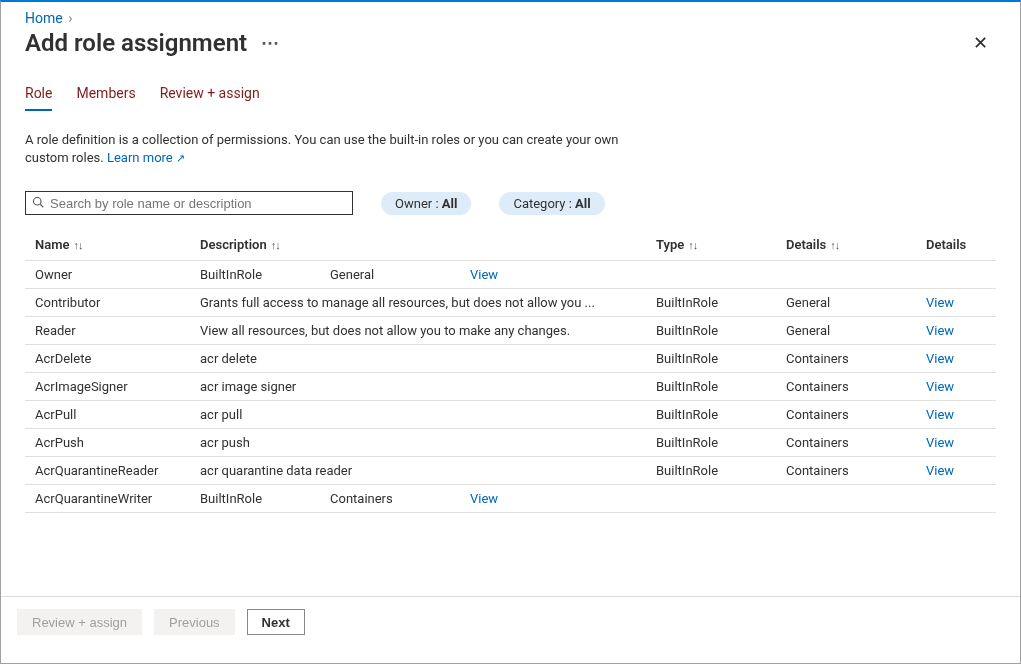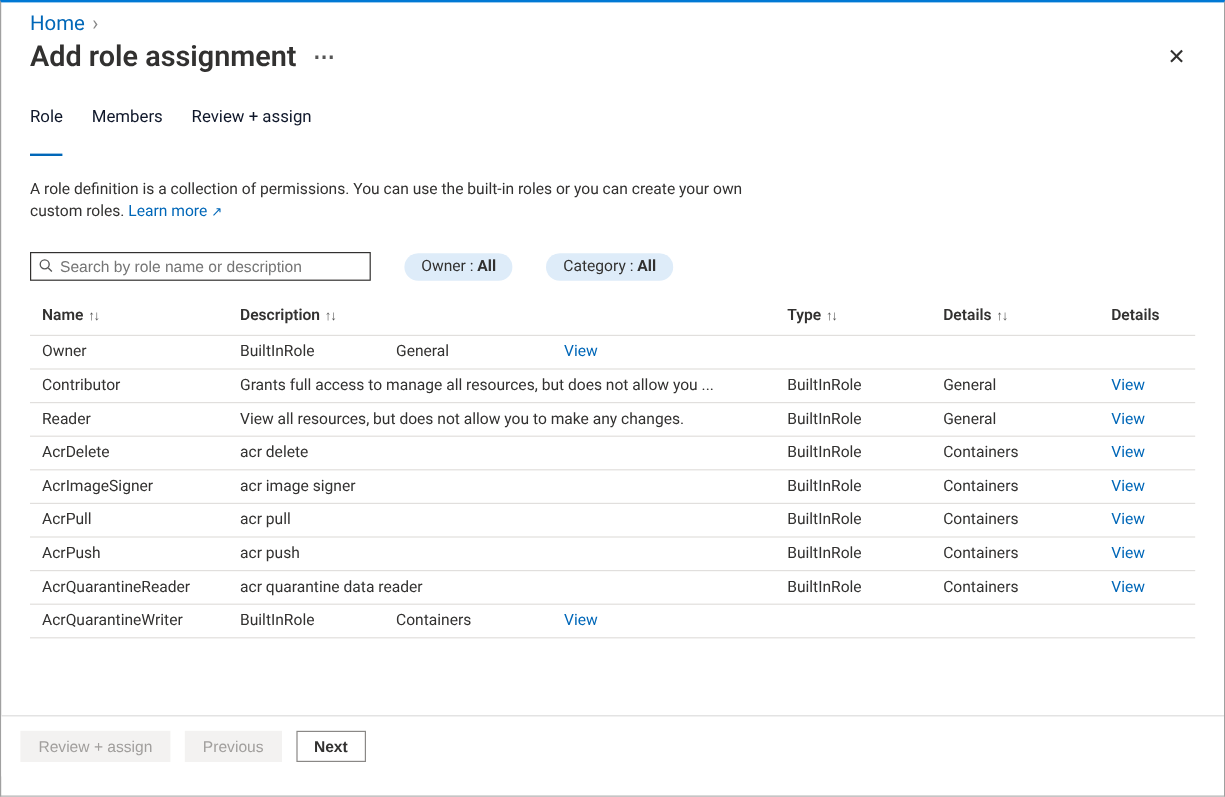--- a/index.html
+++ b/index.html
@@ -16,21 +16,21 @@
     height: 664px;
     border: 1px solid #a0a0a0;
     border-top: 2px solid #0078d4;
     position: relative;
     overflow: hidden;
     display: flex;
     flex-direction: column;
   }
   .breadcrumb {
     padding: 8px 24px 0 24px;
-    font-size: 17px;
+    font-size: 14px;
   }
   .breadcrumb a { color: #0067b8; text-decoration: none; }
   .breadcrumb .sep { color: #888; padding: 0 2px; }
   .title-row {
     display: flex;
     align-items: center;
     justify-content: space-between;
     padding: 2px 24px 10px 24px;
   }
   .title-row h1 {
@@ -52,41 +52,41 @@
     overflow-y: scroll;
     overflow-x: hidden;
     padding: 0 24px 0 24px;
   }
   .tabs {
     display: flex;
     gap: 24px;
     padding-top: 18px;
     font-size: 14px;
   }
-  .tab { color: #0f172a; padding-bottom: 22px; cursor: pointer; }
+  .tab { color: #7f1d1d; padding-bottom: 8px; cursor: pointer; }
   .tab.active { border-bottom: 2px solid #0067b8; font-weight:400; }
   .desc {
     padding-top: 20px;
     max-width: 640px;
     font-size: 13px;
     line-height: 1.4;
   }
   .desc a { color: #0067b8; text-decoration: none; }
   .ext-icon { font-size: 11px; color:#0067b8; }
   .filters {
     display: flex;
     align-items: center;
     gap: 28px;
     padding: 24px 0 14px 0;
   }
   .search-box {
     display: flex;
     align-items: center;
     border: 1px solid #323130;
-    width: 284px;
+    width: 328px;
     height: 24px;
     padding: 0 6px;
     font-size: 13px;
   }
   .search-box .sicon { color:#555; font-size:12px; margin-right:4px; }
   .search-box input {
     border: none; outline: none; flex:1; font-size:13px; background:transparent;
   }
   .pill {
     background: #deecf9;

